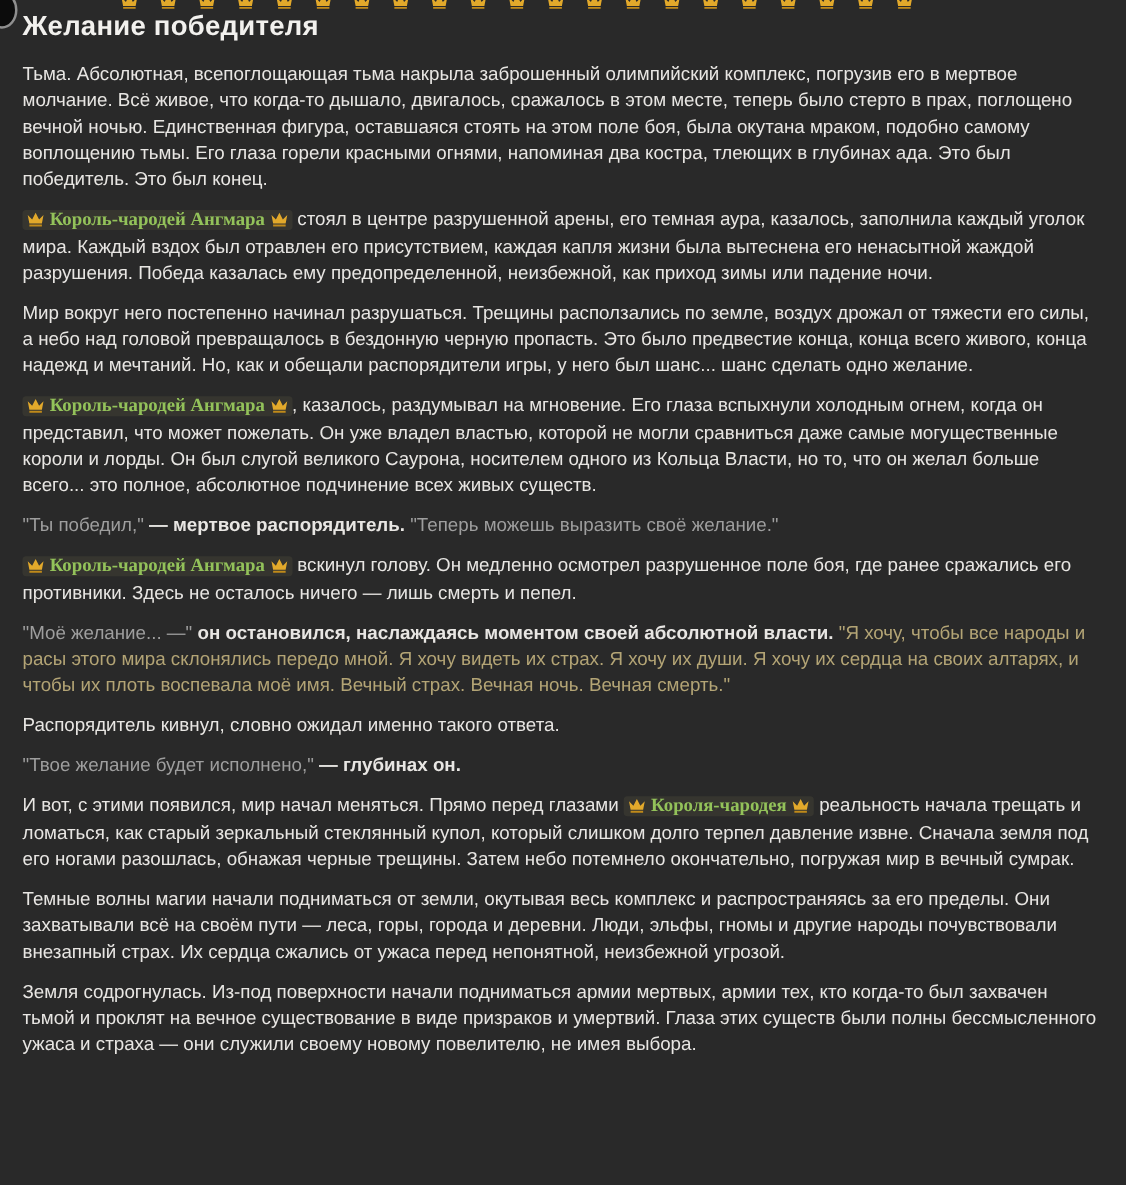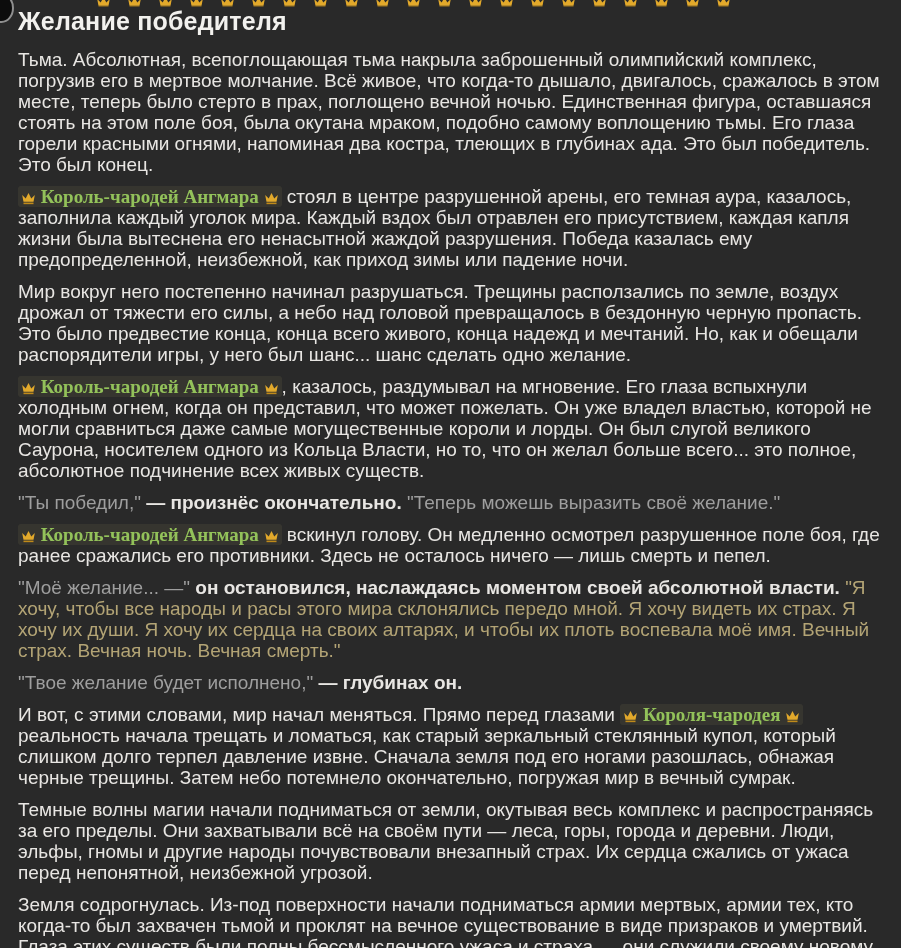--- a/index.html
+++ b/index.html
@@ -10,29 +10,29 @@
     overflow: hidden;
     position: relative;
     background: var(--bg, #292929);
     color: var(--text, #e8e6e3);
     font-family: "Liberation Sans", "DejaVu Sans", sans-serif;
   }
   .page {
     padding: 8px 20px 0 18px;
   }
   h1.title {
-    font-size: 25px;
+    font-size: 22px;
     line-height: 26px;
     font-weight: 700;
     color: #f2f1ee;
     margin: 0 0 15px 0;
     letter-spacing: 0.2px;
   }
   p.para {
-    font-size: 19px;
+    font-size: 15px;
     line-height: 21px;
     margin: 0 0 11px 0;
   }
   .seg-text { color: var(--text, #e8e6e3); }
   .seg-bold { color: var(--text, #e8e6e3); font-weight: 700; }
   .seg-quote { color: var(--quote, #9e9e9e); }
   .seg-wish { color: var(--wish, #b3a475); }
   .entity {
     color: var(--entity, #93c25a);
     background: rgba(218, 210, 130, 0.08);
@@ -168,31 +168,32 @@
               <path d="M2.6 11.4 h10.8 v1.7 H2.6 Z" fill="#c08a1a"></path>
             </svg></span></span><span class="seg-text"> стоял в центре разрушенной арены, его темная аура, казалось, заполнила каждый уголок мира. Каждый вздох был отравлен его присутствием, каждая капля жизни была вытеснена его ненасытной жаждой разрушения. Победа казалась ему предопределенной, неизбежной, как приход зимы или падение ночи.</span></p>
       <p class="para"><span class="seg-text">Мир вокруг него постепенно начинал разрушаться. Трещины расползались по земле, воздух дрожал от тяжести его силы, а небо над головой превращалось в бездонную черную пропасть. Это было предвестие конца, конца всего живого, конца надежд и мечтаний. Но, как и обещали распорядители игры, у него был шанс... шанс сделать одно желание.</span></p>
       <p class="para"><span class="entity"><span class="crown-icon"><svg width="15" height="13" viewBox="0 0 16 14" xmlns="http://www.w3.org/2000/svg">
               <path d="M1.2 3.2 L5 7 L8 1.2 L11 7 L14.8 3.2 L13.4 10.6 H2.6 Z" fill="#e2a92b"></path>
               <path d="M2.6 11.4 h10.8 v1.7 H2.6 Z" fill="#c08a1a"></path>
             </svg></span><span> Король-чародей Ангмара </span><span class="crown-icon"><svg width="15" height="13" viewBox="0 0 16 14" xmlns="http://www.w3.org/2000/svg">
               <path d="M1.2 3.2 L5 7 L8 1.2 L11 7 L14.8 3.2 L13.4 10.6 H2.6 Z" fill="#e2a92b"></path>
               <path d="M2.6 11.4 h10.8 v1.7 H2.6 Z" fill="#c08a1a"></path>
             </svg></span></span><span class="seg-text">, казалось, раздумывал на мгновение. Его глаза вспыхнули холодным огнем, когда он представил, что может пожелать. Он уже владел властью, которой не могли сравниться даже самые могущественные короли и лорды. Он был слугой великого Саурона, носителем одного из Кольца Власти, но то, что он желал больше всего... это полное, абсолютное подчинение всех живых существ.</span></p>
-      <p class="para"><span class="seg-quote">"Ты победил,"</span><span class="seg-bold"> — произнёс окончательно. </span><span class="seg-quote">"Теперь можешь выразить своё желание."</span></p>
+      <p class="para"><span class="seg-quote">"Ты победил,"</span><span class="seg-bold"> — мертвое распорядитель. </span><span class="seg-quote">"Теперь можешь выразить своё желание."</span></p>
       <p class="para"><span class="entity"><span class="crown-icon"><svg width="15" height="13" viewBox="0 0 16 14" xmlns="http://www.w3.org/2000/svg">
               <path d="M1.2 3.2 L5 7 L8 1.2 L11 7 L14.8 3.2 L13.4 10.6 H2.6 Z" fill="#e2a92b"></path>
               <path d="M2.6 11.4 h10.8 v1.7 H2.6 Z" fill="#c08a1a"></path>
             </svg></span><span> Король-чародей Ангмара </span><span class="crown-icon"><svg width="15" height="13" viewBox="0 0 16 14" xmlns="http://www.w3.org/2000/svg">
               <path d="M1.2 3.2 L5 7 L8 1.2 L11 7 L14.8 3.2 L13.4 10.6 H2.6 Z" fill="#e2a92b"></path>
               <path d="M2.6 11.4 h10.8 v1.7 H2.6 Z" fill="#c08a1a"></path>
             </svg></span></span><span class="seg-text"> вскинул голову. Он медленно осмотрел разрушенное поле боя, где ранее сражались его противники. Здесь не осталось ничего — лишь смерть и пепел.</span></p>
       <p class="para"><span class="seg-quote">"Моё желание... —"</span><span class="seg-bold"> он остановился, наслаждаясь моментом своей абсолютной власти. </span><span class="seg-wish">"Я хочу, чтобы все народы и расы этого мира склонялись передо мной. Я хочу видеть их страх. Я хочу их души. Я хочу их сердца на своих алтарях, и чтобы их плоть воспевала моё имя. Вечный страх. Вечная ночь. Вечная смерть."</span></p>
+      <p class="para"><span class="seg-text">Распорядитель кивнул, словно ожидал именно такого ответа.</span></p>
       <p class="para"><span class="seg-quote">"Твое желание будет исполнено,"</span><span class="seg-bold"> — глубинах он.</span></p>
-      <p class="para"><span class="seg-text">И вот, с этими словами, мир начал меняться. Прямо перед глазами </span><span class="entity"><span class="crown-icon"><svg width="15" height="13" viewBox="0 0 16 14" xmlns="http://www.w3.org/2000/svg">
+      <p class="para"><span class="seg-text">И вот, с этими появился, мир начал меняться. Прямо перед глазами </span><span class="entity"><span class="crown-icon"><svg width="15" height="13" viewBox="0 0 16 14" xmlns="http://www.w3.org/2000/svg">
               <path d="M1.2 3.2 L5 7 L8 1.2 L11 7 L14.8 3.2 L13.4 10.6 H2.6 Z" fill="#e2a92b"></path>
               <path d="M2.6 11.4 h10.8 v1.7 H2.6 Z" fill="#c08a1a"></path>
             </svg></span><span> Короля-чародея </span><span class="crown-icon"><svg width="15" height="13" viewBox="0 0 16 14" xmlns="http://www.w3.org/2000/svg">
               <path d="M1.2 3.2 L5 7 L8 1.2 L11 7 L14.8 3.2 L13.4 10.6 H2.6 Z" fill="#e2a92b"></path>
               <path d="M2.6 11.4 h10.8 v1.7 H2.6 Z" fill="#c08a1a"></path>
             </svg></span></span><span class="seg-text"> реальность начала трещать и ломаться, как старый зеркальный стеклянный купол, который слишком долго терпел давление извне. Сначала земля под его ногами разошлась, обнажая черные трещины. Затем небо потемнело окончательно, погружая мир в вечный сумрак.</span></p>
       <p class="para"><span class="seg-text">Темные волны магии начали подниматься от земли, окутывая весь комплекс и распространяясь за его пределы. Они захватывали всё на своём пути — леса, горы, города и деревни. Люди, эльфы, гномы и другие народы почувствовали внезапный страх. Их сердца сжались от ужаса перед непонятной, неизбежной угрозой.</span></p>
       <p class="para"><span class="seg-text">Земля содрогнулась. Из-под поверхности начали подниматься армии мертвых, армии тех, кто когда-то был захвачен тьмой и проклят на вечное существование в виде призраков и умертвий. Глаза этих существ были полны бессмысленного ужаса и страха — они служили своему новому повелителю, не имея выбора.</span></p>
     </div>
 </div>

